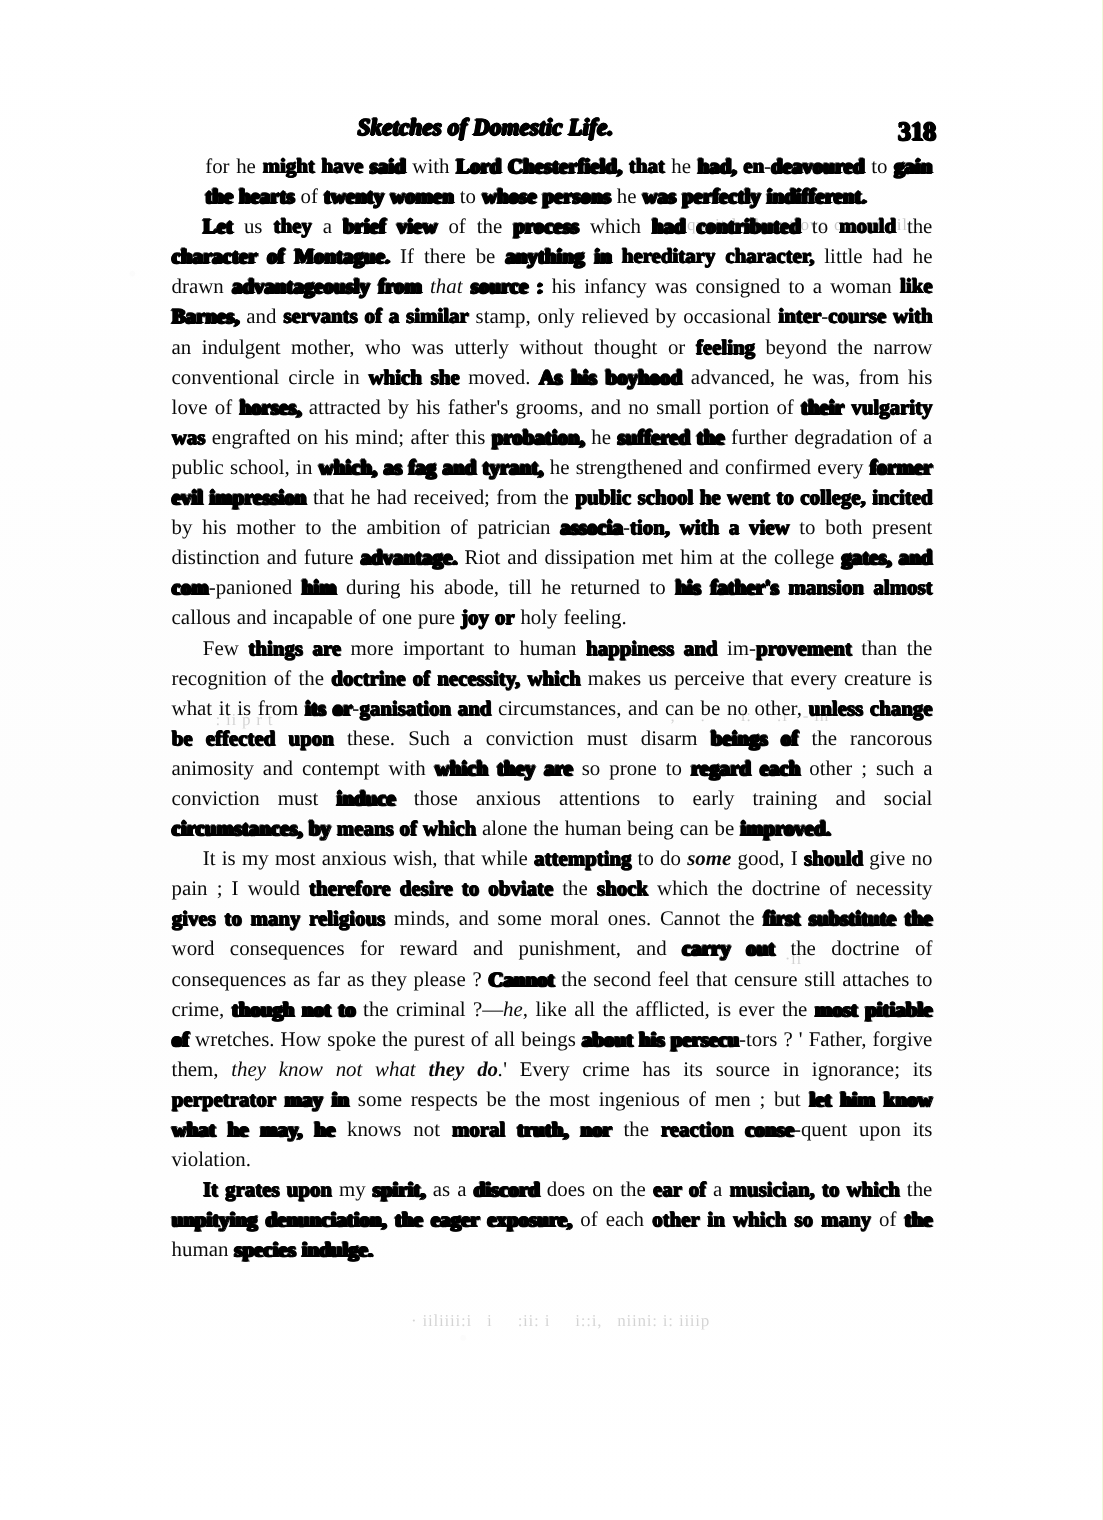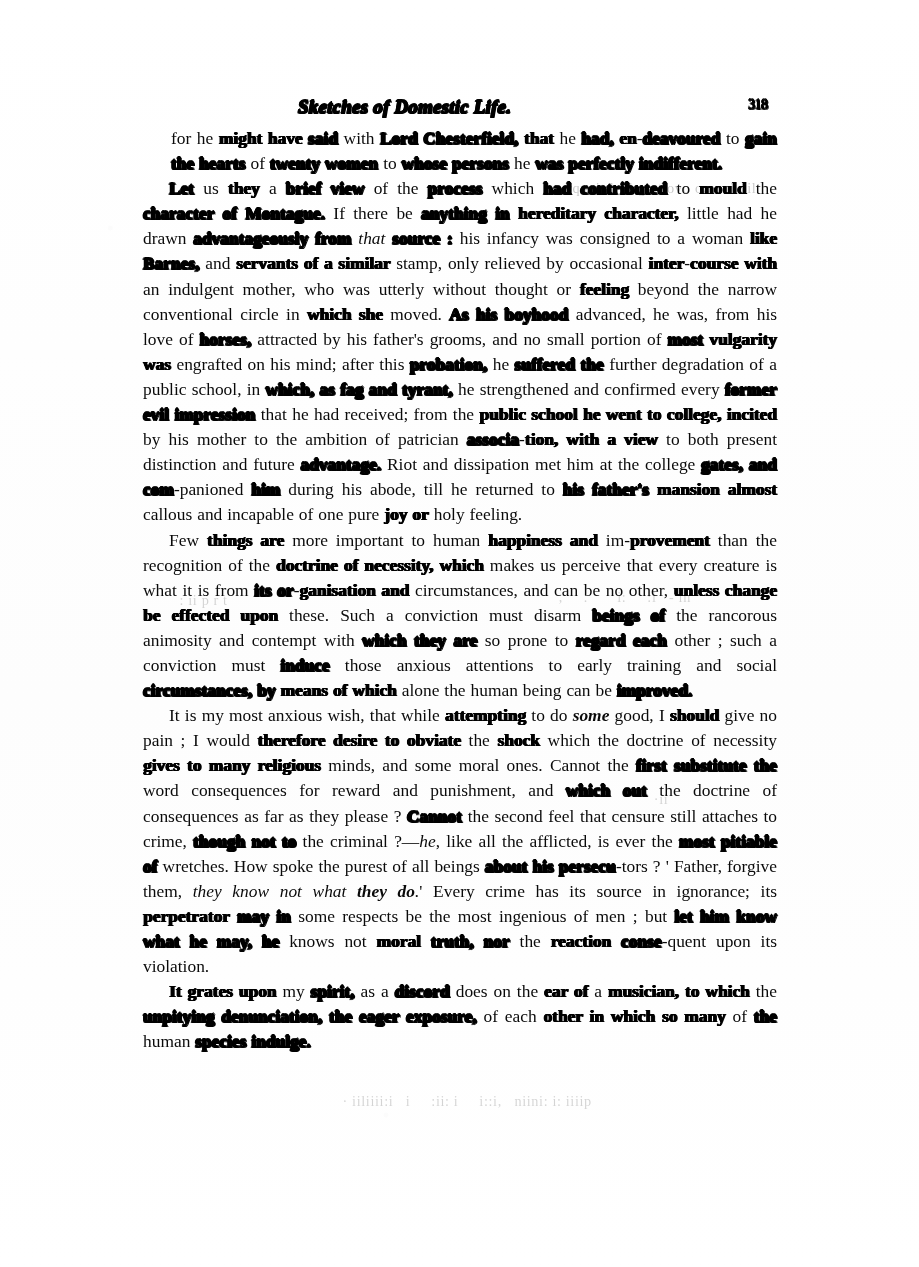--- a/index.html
+++ b/index.html
@@ -63,22 +63,22 @@
        0 0.7px 0 #000, 0 -0.7px 0 #000,
        1.1px 0.4px 0 #050505, -0.9px 0.5px 0 #050505,
        0.5px -0.8px 0 #0a0a0a;
     filter: blur(0.35px) contrast(180%);
     transform: scaleY(1.04);
   }
   .page-folio {
     position: absolute;
     left: 605px;
     top: 1px;
-    font-weight: 400;
-    font-size: 14px;
+    font-weight: 700;
+    font-size: 22px;
     letter-spacing: -0.5px;
     color: #000;
     text-shadow:
        0.8px 0 0 #000, -0.8px 0 0 #000,
        0 0.8px 0 #000, 0 -0.8px 0 #000,
        1.2px 0.6px 0 #000;
     filter: blur(0.4px) contrast(200%);
   }
 
   
@@ -157,21 +157,21 @@
     </p>
 
     <p class="para indent">
       <span class="ink-heavy">Let</span> us <span class="ink">they</span> a <span class="ink-heavy">brief view</span> of the <span class="ink-heavy">process</span> which <span class="ink-heavy">had contributed</span>
       to <span class="ink">mould</span> the <span class="ink-heavy">character of Montague.</span> If there be <span class="ink-heavy">anything in</span>
       <span class="ink">hereditary character,</span> little had he drawn <span class="ink-heavy">advantageously from</span>
       <span class="it">that</span> <span class="ink-heavy">source :</span> his infancy was consigned to a woman <span class="ink">like</span> <span class="ink-heavy">Barnes,</span>
       and <span class="ink">servants of a similar</span> stamp, only relieved by occasional <span class="ink">inter</span>-<span class="ink">course with</span> an indulgent mother, who was utterly without thought
       or <span class="ink">feeling</span> beyond the narrow conventional circle in <span class="ink">which</span> <span class="ink">she</span>
       moved. <span class="ink-heavy">As his boyhood</span> advanced, he was, from his love of <span class="ink-heavy">horses,</span>
-      attracted by his father's grooms, and no small portion of <span class="ink-heavy">most</span>
+      attracted by his father's grooms, and no small portion of <span class="ink-heavy">their</span>
       <span class="ink">vulgarity was</span> engrafted on his mind; after this <span class="ink-heavy">probation,</span> he
       <span class="ink-heavy">suffered the</span> further degradation of a public school, in <span class="ink-heavy">which, as</span>
       <span class="ink-heavy">fag and tyrant,</span> he strengthened and confirmed every <span class="ink-heavy">former evil</span>
       <span class="ink-heavy">impression</span> that he had received; from the <span class="ink">public school he went to</span>
       <span class="ink">college, incited</span> by his mother to the ambition of patrician <span class="ink-heavy">associa</span>-<span class="ink">tion, with a view</span> to both present distinction and future <span class="ink-heavy">advantage.</span>
       Riot and dissipation met him at the college <span class="ink-heavy">gates, and com</span>-panioned <span class="ink-heavy">him</span> during his abode, till he returned to <span class="ink-heavy">his father's</span>
       <span class="ink">mansion almost</span> callous and incapable of one pure <span class="ink">joy or</span> holy
       feeling.
     </p>
 
@@ -183,21 +183,21 @@
       prone to <span class="ink-heavy">regard each</span> other ; such a conviction must <span class="ink-heavy">induce</span> those
       anxious attentions to early training and social <span class="ink-heavy">circumstances, by</span>
       <span class="ink">means of which</span> alone the human being can be <span class="ink-heavy">improved.</span>
     </p>
 
     <p class="para indent">
       It is my most anxious wish, that while <span class="ink">attempting</span> to do <span class="it-b">some</span>
       good, I <span class="ink">should</span> give no pain ; I would <span class="ink">therefore desire to obviate</span>
       the <span class="ink">shock</span> which the doctrine of necessity <span class="ink">gives to many religious</span>
       minds, and some moral ones. Cannot the <span class="ink-heavy">first substitute the</span>
-      word consequences for reward and punishment, and <span class="ink-heavy">which out</span>
+      word consequences for reward and punishment, and <span class="ink-heavy">carry out</span>
       the doctrine of consequences as far as they please ? <span class="ink-heavy">Cannot</span> the
       second feel that censure still attaches to crime, <span class="ink-heavy">though not to</span> the
       criminal ?—<span class="it">he</span>, like all the afflicted, is ever the <span class="ink-heavy">most pitiable of</span>
       wretches. How spoke the purest of all beings <span class="ink-heavy">about his persecu</span>-tors ? ' Father, forgive them, <span class="it">they know not what</span> <span class="it-b">they do</span><span class="it">.</span>'
       Every crime has its source in ignorance; its <span class="ink">perpetrator</span> <span class="ink-heavy">may in</span>
       some respects be the most ingenious of men ; but <span class="ink-heavy">let him know</span>
       <span class="ink-heavy">what he may, he</span> knows not <span class="ink">moral</span> <span class="ink-heavy">truth, nor</span> the <span class="ink">reaction</span> <span class="ink-heavy">conse</span>-quent upon its violation.
     </p>
 
     <p class="para indent" style="position:relative;">

